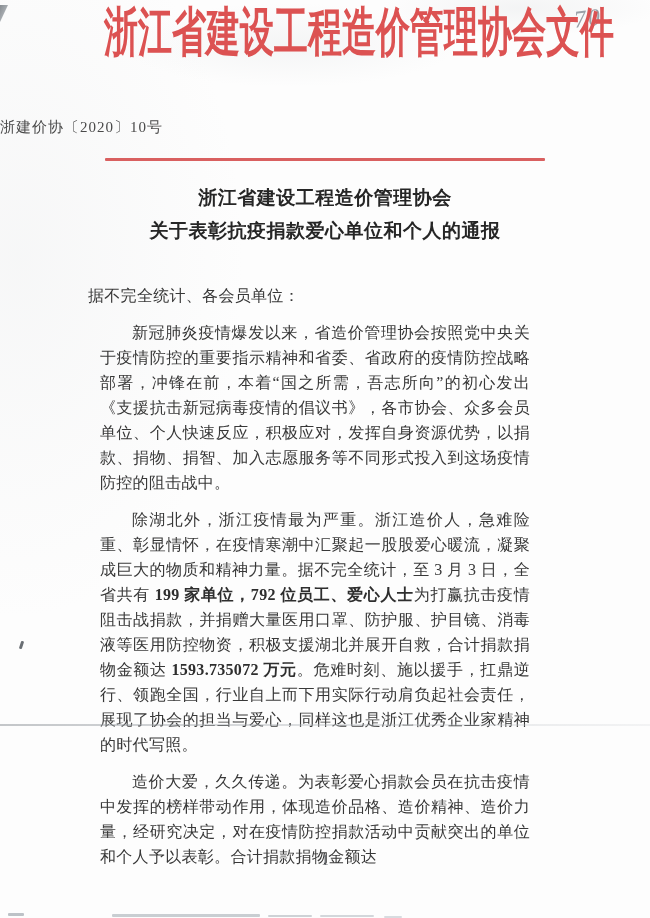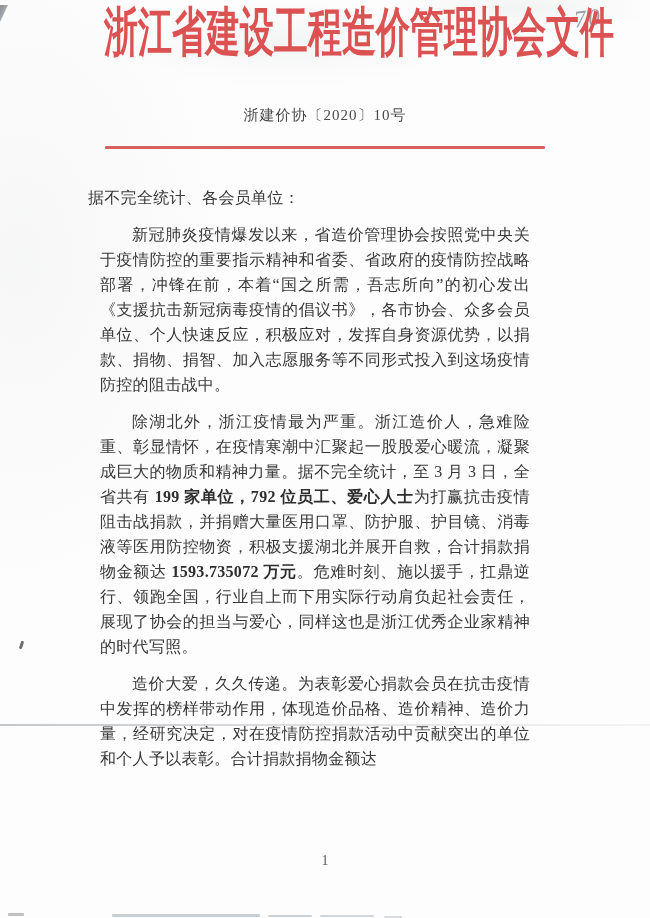--- a/index.html
+++ b/index.html
@@ -39,21 +39,21 @@
   
   .red-title { margin: 0; line-height: 64px; text-align: center; }
   .red-title span {
     display: block; width: 100%;
     font-size: 50px; font-weight: bold;
     white-space: nowrap;
     transform: scale(0.68, 1.06);
     transform-origin: 50% 50%;
   }
   .doc-number {
-    margin-top: 40px; text-align: center;
+    margin-top: 52px; text-align: left;
     font-size: 15px; line-height: 22px;
     letter-spacing: 1px; color: #4a4a4a;
   }
   .red-rule {
     width: 440px; height: 3px;
     margin: 20px auto 0; border-radius: 1px;
   }
 
   
   .doc-title {
@@ -115,20 +115,24 @@
   <div class="handwritten">70</div>
 
   <div class="letterhead">
     <div class="red-title">
       <span style="color: rgb(220, 82, 82);">浙江省建设工程造价管理协会文件</span>
     </div>
     <div class="doc-number">浙建价协〔2020〕10号</div>
     <div class="red-rule" style="background: rgb(217, 96, 96);"></div>
   </div>
 
+  <div class="doc-title">
+    <div>浙江省建设工程造价管理协会</div>
+    <div>关于表彰抗疫捐款爱心单位和个人的通报</div>
+  </div>
 
   <div class="doc-body">
     <div class="salutation">据不完全统计、各会员单位：</div>
     <div>
         <p><span>新冠肺炎疫情爆发以来，省造价管理协会按照党中央关于疫情防控的重要指示精神和省委、省政府的疫情防控战略部署，冲锋在前，本着“国之所需，吾志所向”的初心发出《支援抗击新冠病毒疫情的倡议书》，各市协会、众多会员单位、个人快速反应，积极应对，发挥自身资源优势，以捐款、捐物、捐智、加入志愿服务等不同形式投入到这场疫情防控的阻击战中。</span></p>
         <p><span>除湖北外，浙江疫情最为严重。浙江造价人，急难险重、彰显情怀，在疫情寒潮中汇聚起一股股爱心暖流，凝聚成巨大的物质和精神力量。据不完全统计，至 3 月 3 日，全省共有 </span><b>199 家单位，792 位员工、爱心人士</b><span>为打赢抗击疫情阻击战捐款，并捐赠大量医用口罩、防护服、护目镜、消毒液等医用防控物资，积极支援湖北并展开自救，合计捐款捐物金额达 </span><b>1593.735072 万元</b><span>。危难时刻、施以援手，扛鼎逆行、领跑全国，行业自上而下用实际行动肩负起社会责任，展现了协会的担当与爱心，同样这也是浙江优秀企业家精神的时代写照。</span></p>
         <p><span>造价大爱，久久传递。为表彰爱心捐款会员在抗击疫情中发挥的榜样带动作用，体现造价品格、造价精神、造价力量，经研究决定，对在疫情防控捐款活动中贡献突出的单位和个人予以表彰。合计捐款捐物金额达</span></p>
       </div>
   </div>
 

